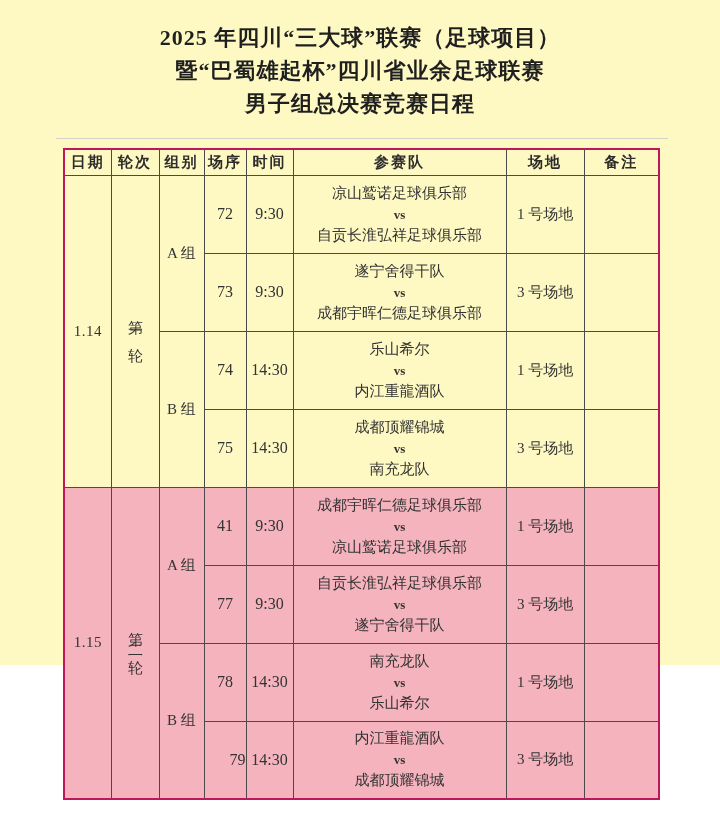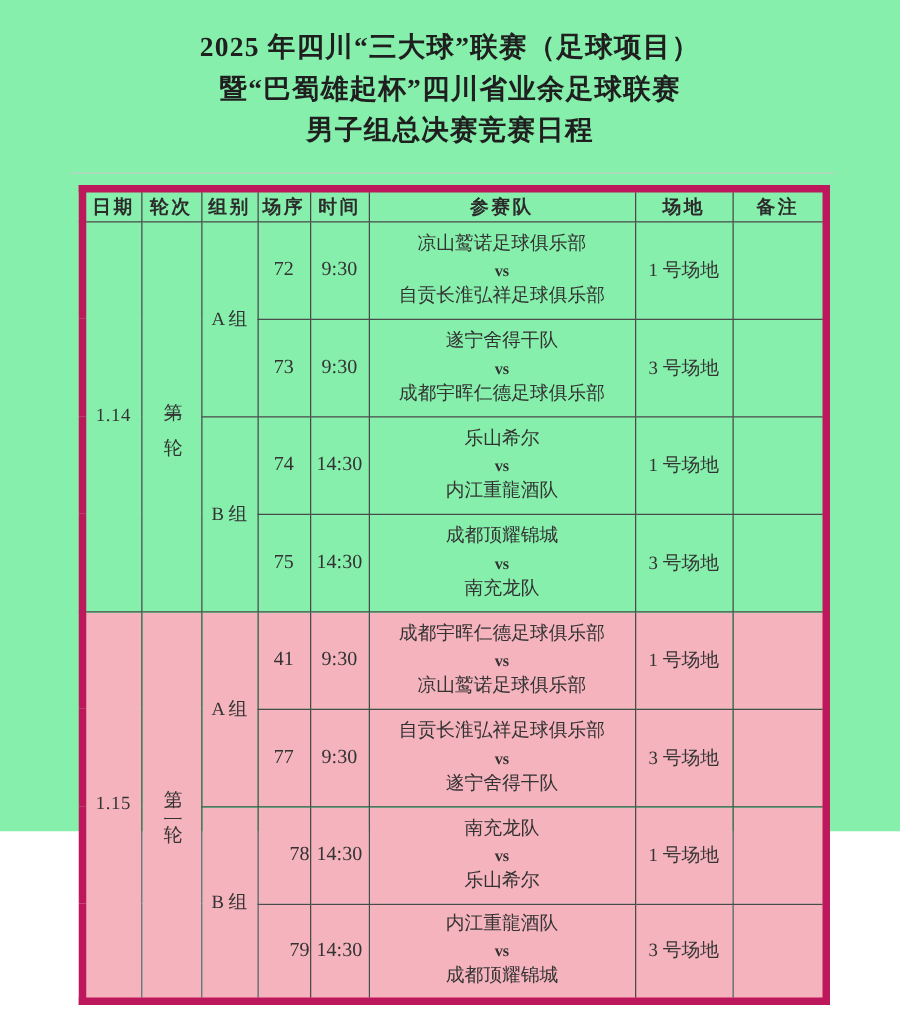--- a/index.html
+++ b/index.html
@@ -3,21 +3,21 @@
 <meta charset="utf-8">
 <style>
   * { margin: 0; padding: 0; box-sizing: border-box; }
   html, body { background: #ffffff; }
   body {
     width: 720px; height: 823px;
     font-family: "Liberation Serif", "DejaVu Serif", serif;
     color: #333333;
     overflow: hidden;
   }
-  .page { position: relative; width: 720px; height: 665px; background: #86efac; }
+  .page { position: relative; width: 720px; height: 665px; background: #fef9c3; }
 
   .title-block {
     padding-top: 21px;
     text-align: center;
     font-weight: bold;
     font-size: 22px;
     line-height: 33px;
     color: #1f1f1f;
     letter-spacing: 1px;
   }
@@ -28,21 +28,21 @@
     height: 1px;
     background: #c9c9c9;
     opacity: 0.8;
   }
 
   table.schedule {
     margin: 9px 0 0 63px;
     width: 595px;
     border-collapse: collapse;
     table-layout: fixed;
-    border: 6px solid #be185d;
+    border: 2px solid #be185d;
   }
   th, td {
     border: 1px solid #4a4a4a;
     text-align: center;
     vertical-align: middle;
     padding: 0;
     overflow: hidden;
   }
   thead tr { height: 26px; }
   tbody tr { height: 78px; }
@@ -180,21 +180,21 @@
           <div>自贡长淮弘祥足球俱乐部</div>
           <div class="vs">vs</div>
           <div>遂宁舍得干队</div>
         </td>
         <td class="c-venue" style="background: rgb(245, 179, 189);">3 号场地</td>
         <td class="c-note" style="background: rgb(245, 179, 189);"></td>
       </tr>
 
       <tr class="hl">
         <td class="c-group" rowspan="2" style="background: rgb(245, 179, 189);">B 组</td>
-        <td class="c-no" style="background: rgb(245, 179, 189); text-align: right;">78</td>
+        <td class="c-no" style="background: rgb(245, 179, 189);">78</td>
         <td class="c-time" style="background: rgb(245, 179, 189);">14:30</td>
         <td class="c-teams" style="background: rgb(245, 179, 189);">
           <div>南充龙队</div>
           <div class="vs">vs</div>
           <div>乐山希尔</div>
         </td>
         <td class="c-venue" style="background: rgb(245, 179, 189);">1 号场地</td>
         <td class="c-note" style="background: rgb(245, 179, 189);"></td>
       </tr>
       <tr class="hl">

